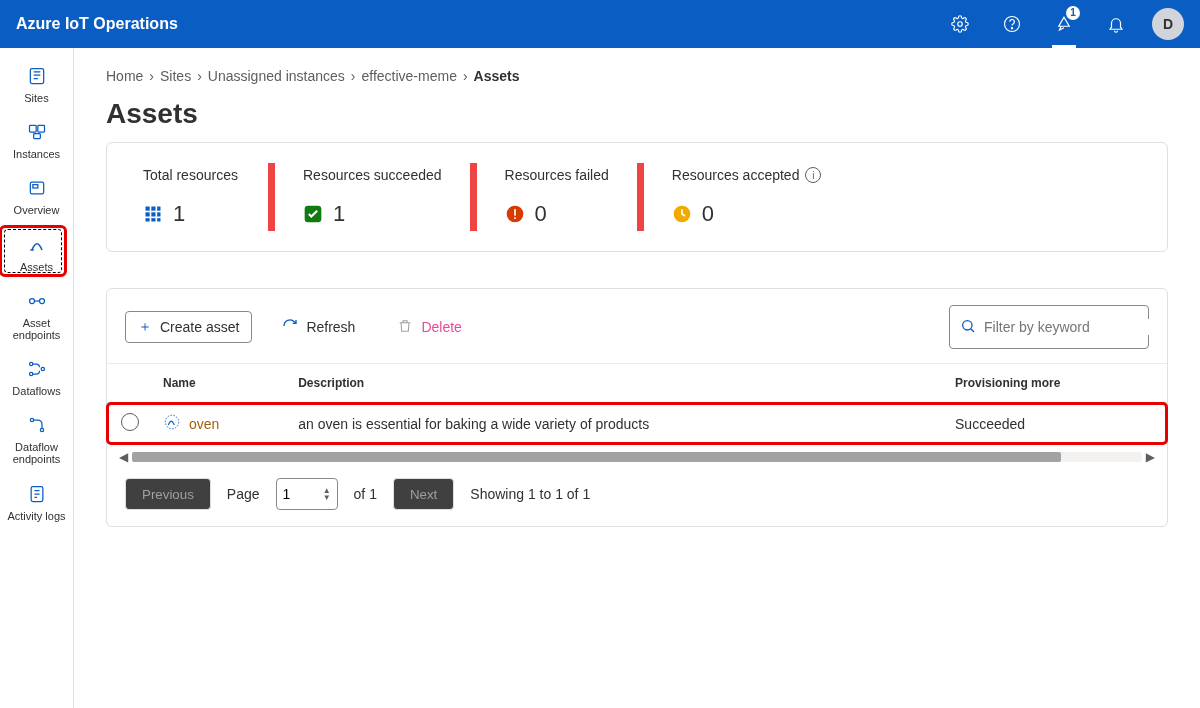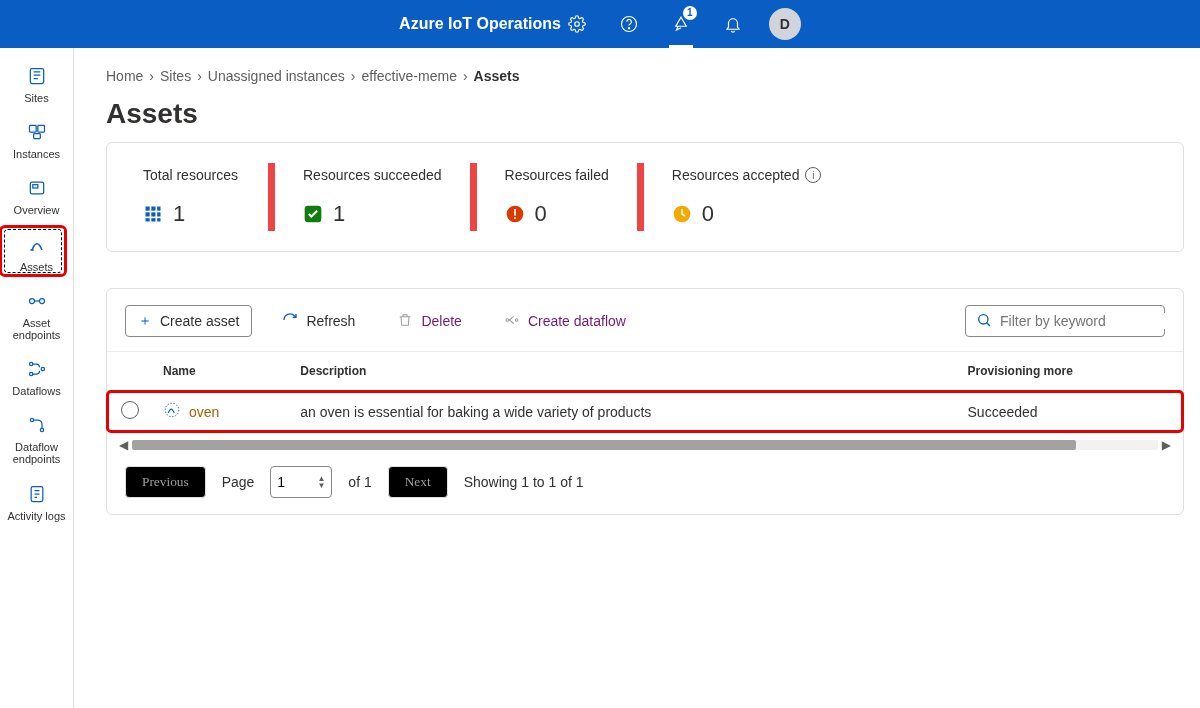--- a/index.html
+++ b/index.html
@@ -14,21 +14,21 @@
   }
 
   
   .topbar {
     height: 48px;
     background: #0a5dc2;
     color: #fff;
     display: flex;
     align-items: center;
     padding: 0 16px;
-    justify-content: center;
+    justify-content: space-between;
   }
   .topbar .brand {
     font-size: 16px;
     font-weight: 600;
   }
   .topbar .actions {
     display: flex;
     align-items: center;
     gap: 20px;
   }
@@ -80,21 +80,21 @@
     pointer-events:none;
   }
   .selected-inner {
     position:absolute; left:-3px; top:2px; width:58px; height:44px;
     border:1px dashed #000; border-radius:4px;
     pointer-events:none;
   }
 
   
   .main {
-    flex:1; padding:20px 16px 24px 32px; overflow:auto;
+    flex:1; padding:20px 32px 24px 32px; overflow:auto;
   }
   .breadcrumb {
     font-size:14px; color:#605e5c; margin-bottom:14px;
     display:flex; flex-wrap:wrap; gap:6px;
   }
   .breadcrumb .crumb { cursor:pointer; }
   .breadcrumb .sep { color:#605e5c; }
   .breadcrumb .current { color:#323130; font-weight:600; }
 
   h1.page-title { font-size:28px; font-weight:600; margin-bottom:12px; }
@@ -126,28 +126,28 @@
     display:flex; align-items:center; gap:18px;
     padding:16px 18px 14px 18px;
   }
   .btn {
     display:inline-flex; align-items:center; gap:8px;
     height:32px; padding:0 12px;
     font-size:14px; border-radius:4px; cursor:pointer;
     background:transparent; border:none; color:#323130;
   }
   .btn.primary-outline { border:1px solid #8a8886; }
-  .btn.disabled { color:#701a75; cursor:default; }
+  .btn.disabled { color:#ec4899; cursor:default; }
   .btn .b-icon { color:#0a5dc2; }
   .btn.disabled .b-icon { color:#a19f9d; }
   .spacer { flex:1; }
   .filter-box {
     display:flex; align-items:center; gap:8px;
     border:1px solid #8a8886; border-radius:4px;
-    height:32px; padding:0 10px; width:200px;
+    height:44px; padding:0 10px; width:200px;
   }
   .filter-box input {
     border:none; outline:none; font-size:14px; flex:1;
   }
 
   table.data {
     width:100%; border-collapse:collapse; border-top:1px solid #edebe9;
   }
   table.data th {
     text-align:left; font-weight:600; font-size:12px;
@@ -177,23 +177,22 @@
     position:absolute; left:0; top:0; height:10px; width:92%;
     background:#a2a2a2; border-radius:2px;
   }
 
   .pager {
     display:flex; align-items:center; gap:16px;
     padding:14px 18px 6px 18px; font-size:14px;
   }
   .pager .pg-btn {
     border:1px solid #e1dfdd; border-radius:4px;
-    height:32px; padding:0 16px; color:#a19f9d; background:#000000;
+    height:32px; padding:0 16px; color:#a19f9d; background:#404040;
     cursor:default;
-    font-family:Liberation Serif, serif;
   }
   .pager .page-input {
     width:62px; height:32px; border:1px solid #8a8886; border-radius:4px;
     padding:0 6px; display:flex; align-items:center; justify-content:space-between;
   }
   .pager .page-input input{ border:none; outline:none; width:28px; font-size:14px;}
   .spin { display:flex; flex-direction:column; font-size:8px; line-height:7px; color:#605e5c; cursor:pointer;}
   .info-circle {
     width:16px;height:16px;border:1px solid #605e5c;border-radius:50%;
     display:inline-flex;align-items:center;justify-content:center;
@@ -416,30 +415,20 @@
           </span>
           <span>Refresh</span>
         </button>
         <button class="btn disabled">
           <span class="b-icon">
             <svg width="16" height="16" viewBox="0 0 24 24" fill="none" stroke="currentColor" stroke-width="1.6">
                 <path d="M4 7h16M9 7V4h6v3M6 7l1 13h10l1-13"></path>
               </svg>
           </span>
           <span>Delete</span>
-        </button>
-        <button class="btn disabled">
-          <span class="b-icon">
-            <svg width="16" height="16" viewBox="0 0 24 24" fill="none" stroke="currentColor" stroke-width="1.6">
-                <circle cx="5" cy="12" r="2"></circle>
-                <circle cx="19" cy="12" r="2"></circle>
-                <path d="M7 12c4 0 4-5 8-5M7 12c4 0 4 5 8 5"></path>
-              </svg>
-          </span>
-          <span>Create dataflow</span>
         </button>
         <div class="spacer"></div>
         <div class="filter-box">
           <span style="color:#0a5dc2">
             <svg width="16" height="16" viewBox="0 0 24 24" fill="none" stroke="currentColor" stroke-width="2">
                 <circle cx="11" cy="11" r="7"></circle>
                 <path d="M21 21l-5-5"></path>
               </svg>
           </span>
           <input type="text" placeholder="Filter by keyword" style="">

